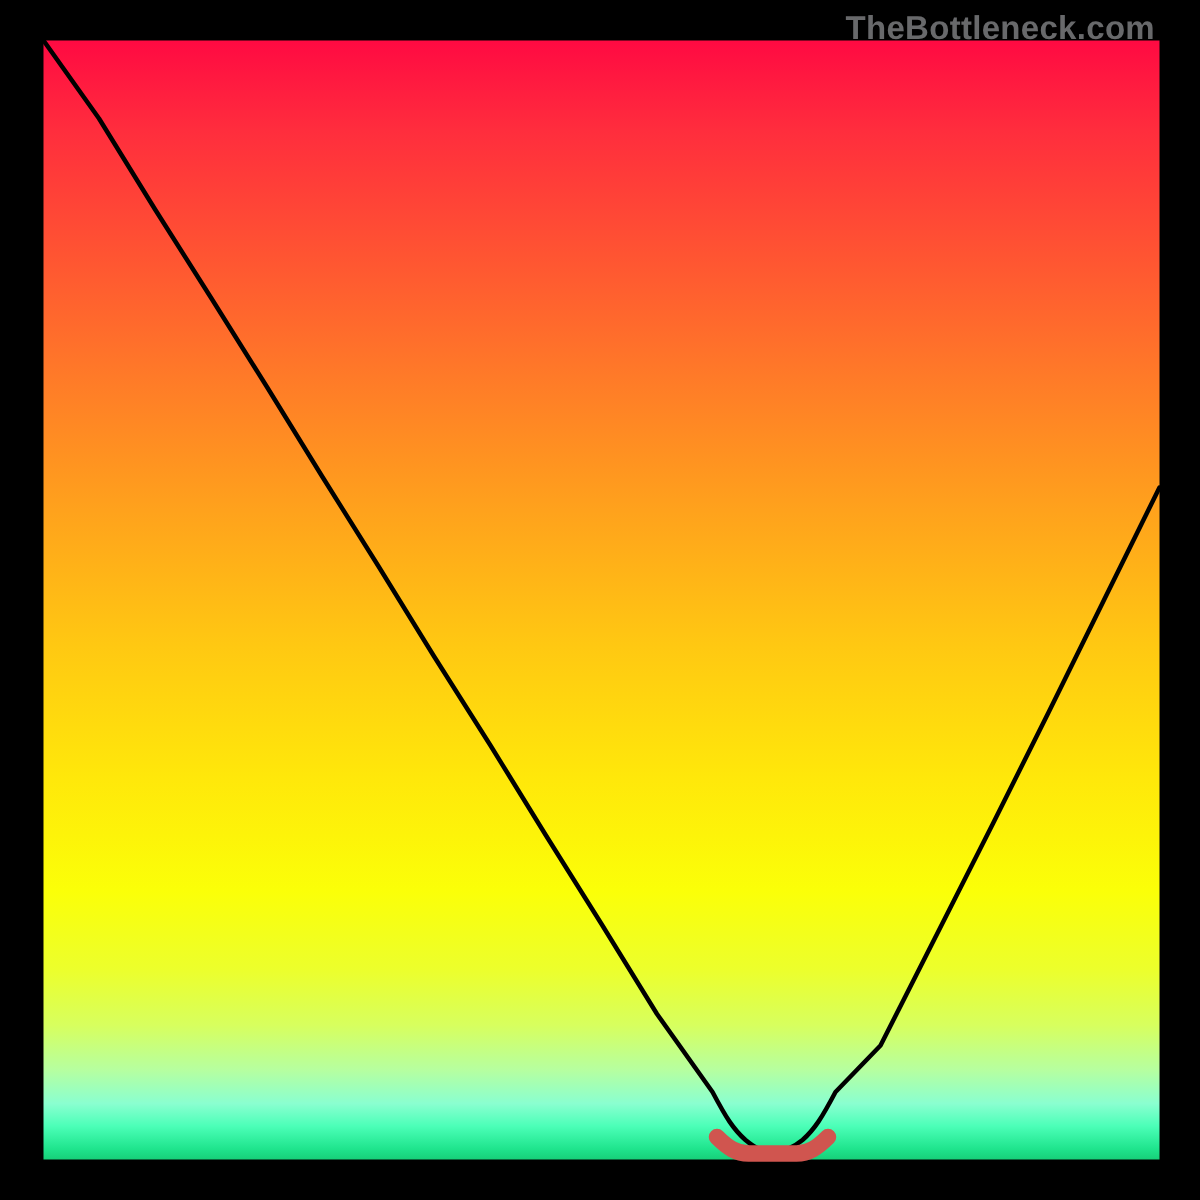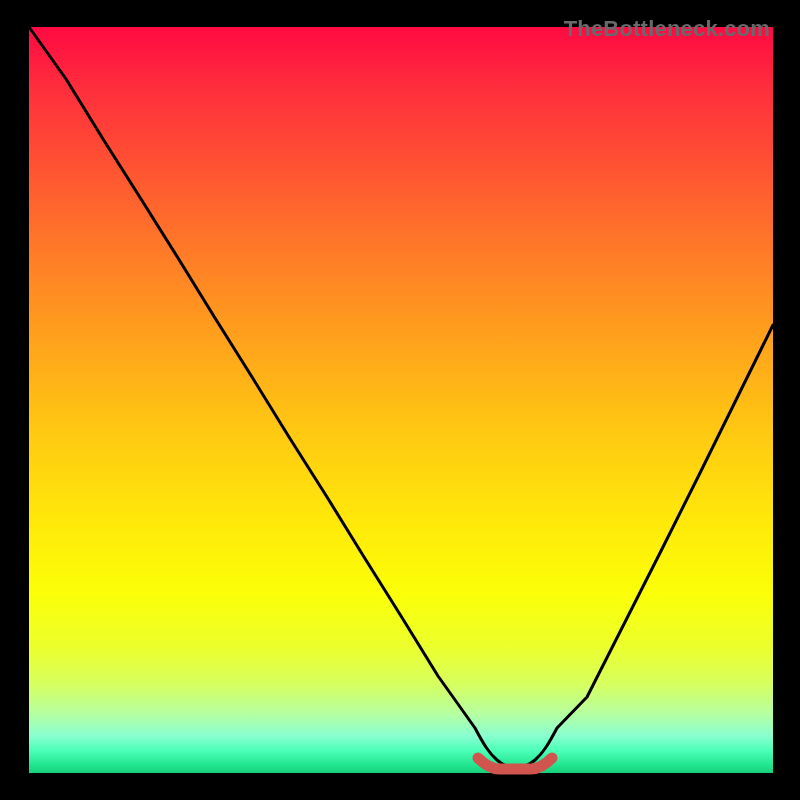--- a/index.html
+++ b/index.html
@@ -36,21 +36,20 @@
   .watermark {
     position: absolute;
     top: 6px;
     right: 30px;
     font-family: Arial, Helvetica, sans-serif;
     font-size: 22px;
     font-weight: 600;
     color: #68696b;
     letter-spacing: 0.2px;
     user-select: none;
-    margin-top: 10px;
   }
   svg.curve {
     position: absolute;
     left: 0; top: 0;
     width: 100%; height: 100%;
     overflow: visible;
   }
 </style>
 </head>
 <body>

